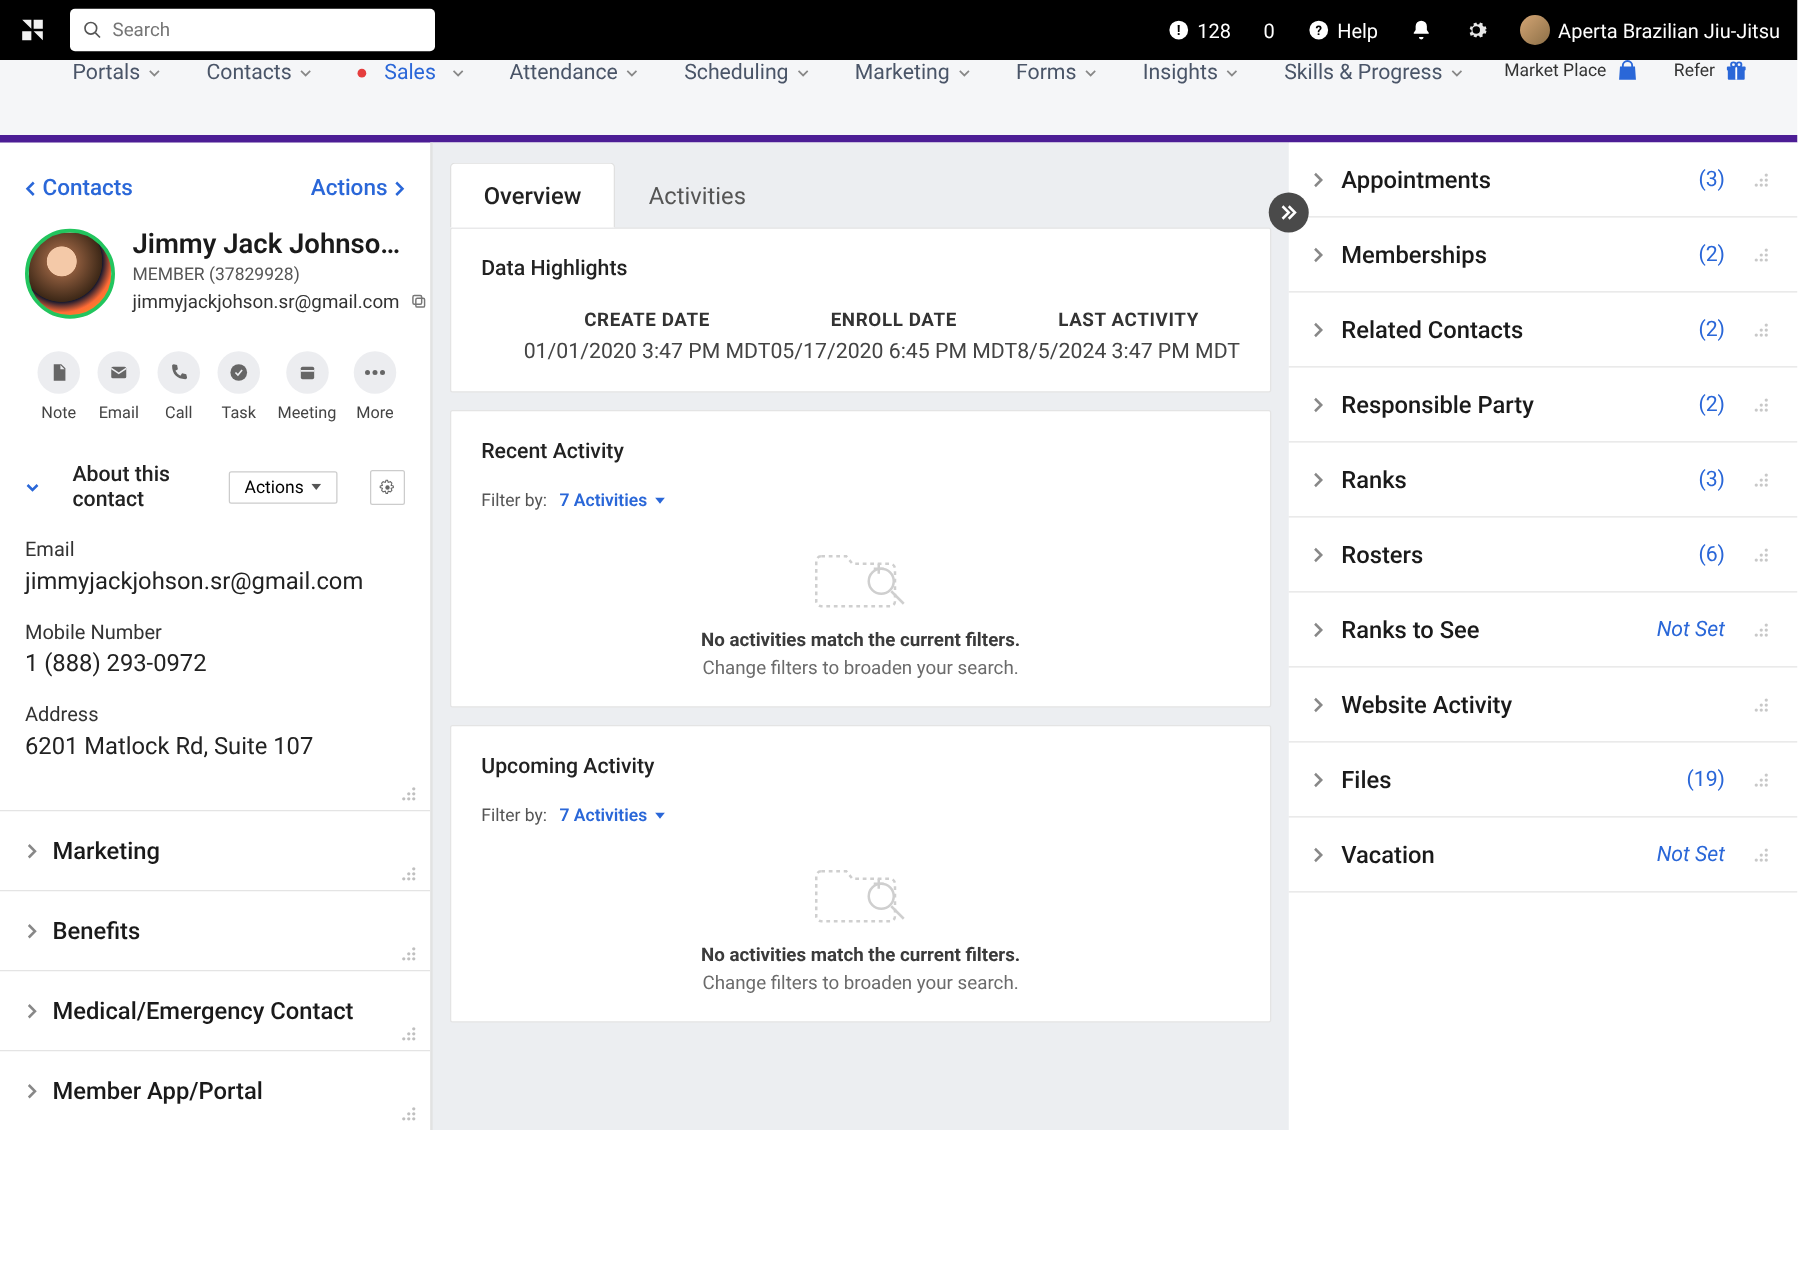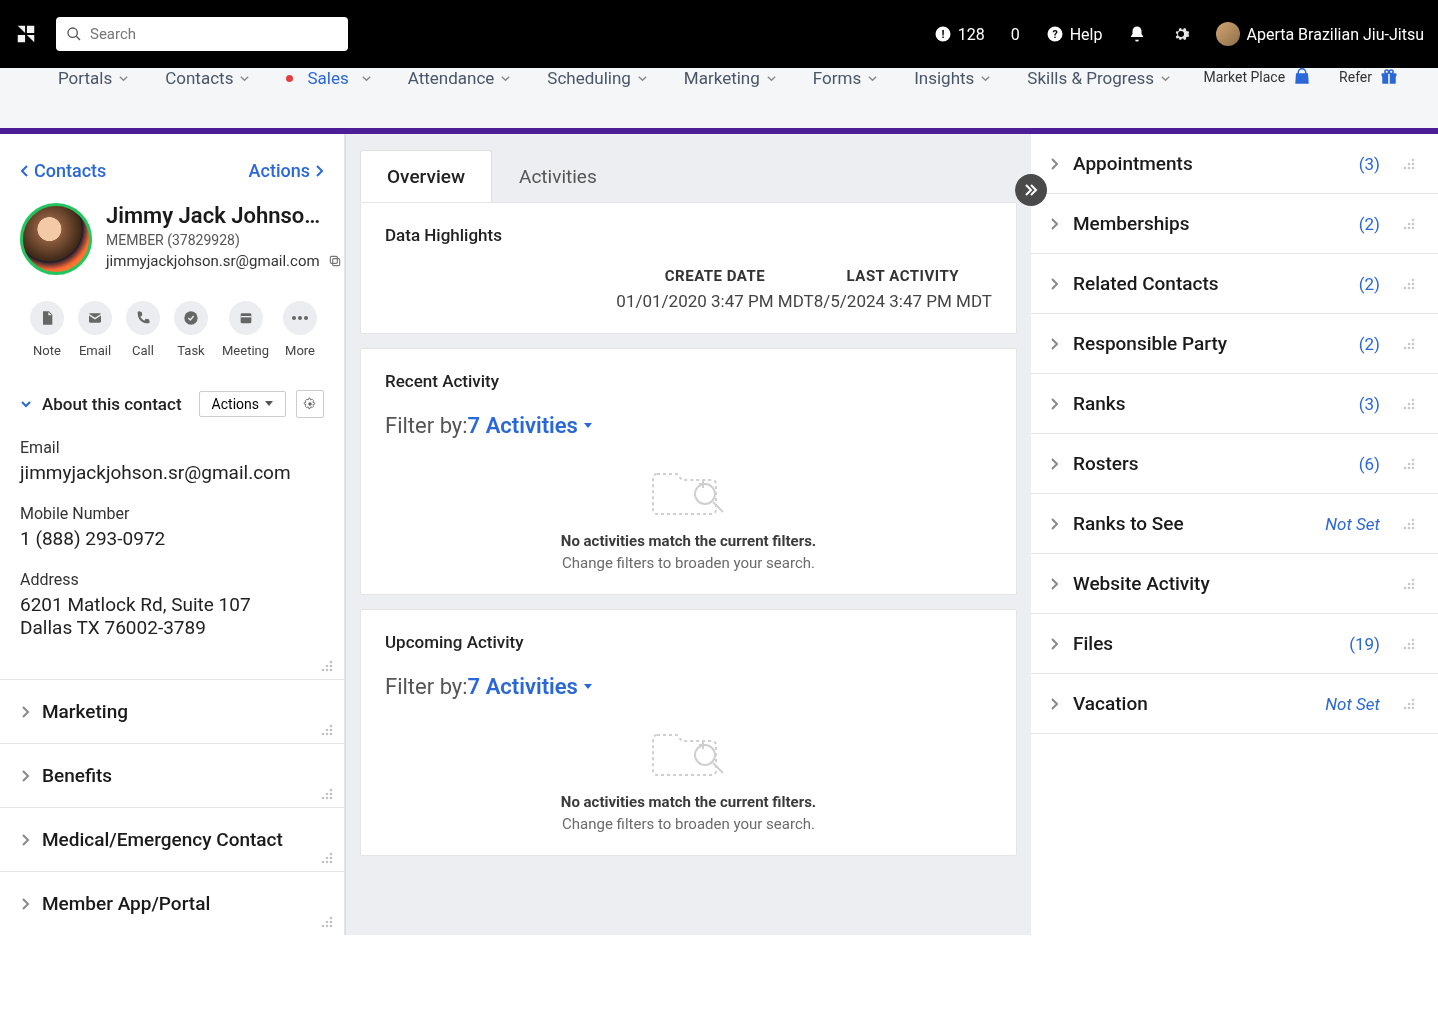--- a/index.html
+++ b/index.html
@@ -1,19 +1,19 @@
 <!DOCTYPE html>
 <html><head>
 <meta charset="utf-8">
 <style>
   * { box-sizing: border-box; margin: 0; padding: 0; font-family: -apple-system, BlinkMacSystemFont, "Segoe UI", Roboto, Arial, sans-serif; }
   body { background: #fff; color: #222; width: 1438px; }
   
   
-  .top-header { background: #000; height: 68px; display: flex; align-items: center; padding: 0 14px; gap: 18px; }
+  .top-header { background: #000; height: 48px; display: flex; align-items: center; padding: 0 14px; gap: 18px; }
   .logo { width: 24px; height: 24px; color:#fff; display:flex; align-items:center; justify-content:center; }
   .search-box { background:#fff; border-radius:4px; width: 292px; height:34px; display:flex; align-items:center; padding:0 10px; gap:8px; }
   .search-box input { border:none; outline:none; font-size:15px; width:100%; }
   .header-spacer { flex:1; }
   .header-right { display:flex; align-items:center; gap:26px; color:#fff; font-size:16px;}
   .hr-item { display:flex; align-items:center; gap:6px; }
   .icon { display:inline-flex; align-items:center; justify-content:center; }
   .avatar-img { width:24px; height:24px; border-radius:50%; background:linear-gradient(135deg,#d4a574,#8b6f47); }
 
   
@@ -37,21 +37,21 @@
   .contact-avatar { width: 72px; height:72px; border-radius:50%; background:radial-gradient(circle at 40% 35%, #f4c9a8 20%, #8b5a3c 21%, #3d2817 55%, #1a1a2e 56%, #ff6b35 70%, #f7931e 85%, #ffd23f 100%); border:3px solid #22c55e; flex-shrink:0; }
   .contact-info { flex:1; min-width:0; }
   .contact-name { font-size:22px; font-weight:600; color:#1a1a1a; white-space:nowrap; overflow:hidden; text-overflow:ellipsis; }
   .contact-meta { font-size:14px; color:#555; margin-top:4px; }
   .contact-email-row { display:flex; align-items:center; gap:8px; font-size:15px; color:#333; margin-top:4px;}
   
   .action-row { display:flex; gap:14px; padding: 14px 20px 22px 30px; }
   .action-btn { display:flex; flex-direction:column; align-items:center; gap:8px; font-size:13px; color:#444; cursor:pointer; }
   .action-circle { width:34px; height:34px; border-radius:50%; background:#ecedf0; display:flex; align-items:center; justify-content:center; color:#555; }
 
-  .about-row { display:flex; align-items:center; padding: 10px 20px; gap:10px; }
+  .about-row { display:flex; align-items:center; padding: 10px 20px; gap:26px; }
   .about-row .chev { color:#2a67d8; }
   .about-title { font-size:17px; font-weight:500; flex:1; }
   .about-actions-btn { border:1px solid #ccc; background:#fff; padding:4px 12px; font-size:14px; border-radius:2px; display:flex; align-items:center; gap:6px; }
   .gear-btn { border:1px solid #ccc; background:#fff; width:28px; height:28px; border-radius:2px; display:flex; align-items:center; justify-content:center; }
 
   .field-block { padding: 10px 20px; }
   .field-label { font-size:16px; color:#333; margin-bottom:4px; }
   .field-value { font-size:19px; color:#222; }
   
   .drag-handle { position:absolute; right:10px; bottom:6px; color:#c0c0c0; }
@@ -66,21 +66,21 @@
   .tab { padding:14px 26px; font-size:19px; color:#555; border:1px solid transparent; border-bottom:none; cursor:pointer; }
   .tab.active { background:#fff; border-color:#e0e0e0; border-radius:4px 4px 0 0; color:#222; font-weight:500;}
   .collapse-btn { position:absolute; right:-16px; top:40px; width:32px; height:32px; border-radius:50%; background:#4a4a4a; color:#fff; display:flex; align-items:center; justify-content:center; z-index:5;}
 
   .card { background:#fff; margin:14px; border:1px solid #e4e4e4; border-radius:2px; padding:22px 24px; }
   .card-title { font-size:17px; font-weight:500; color:#222; margin-bottom:22px;}
   .highlight-row { display:flex; justify-content:flex-end; text-align:center; }
   .hl-col .hl-label { font-size:15px; font-weight:700; letter-spacing:0.5px; color:#333; margin-bottom:6px;}
   .hl-col .hl-value { font-size:17px; color:#444;}
   
-  .filter-row { display:flex; align-items:center; font-size:22px; color:#555; margin-bottom:14px;text-align:right;}
+  .filter-row { display:flex; align-items:center; gap:10px; font-size:14px; color:#555; margin-bottom:14px;text-align:right;}
   .filter-link { color:#2a67d8; font-weight:600; display:flex; align-items:center; gap:6px;}
   .empty-state { text-align:center; padding:10px 0 0 0;}
   .empty-icon { margin:0 auto 14px auto; width:80px;}
   .empty-title { font-weight:700; font-size:15px; color:#3b3b3b; margin-bottom:4px;}
   .empty-sub { font-size:15px; color:#6b6b6b;}
   
   
   .right-panel { width:407px; background:#fff; }
   .right-section { position:relative; border-bottom:1px solid #e4e4e4; padding:18px 22px 18px 18px; display:flex; align-items:center; gap:14px;}
   .right-section .chev-r { color:#888;}
@@ -343,21 +343,20 @@
         <div class="field-label">Email</div>
         <div class="field-value">jimmyjackjohson.sr@gmail.com</div>
       </div>
       <div class="field-block">
         <div class="field-label">Mobile Number</div>
         <div class="field-value">1 (888) 293-0972</div>
       </div>
       <div class="field-block">
         <div class="field-label">Address</div>
         <div class="field-value">6201 Matlock Rd, Suite 107</div>
-        <div class="field-value">Dallas TX 76002-3789</div>
       </div>
       <span class="drag-handle">
           <svg width="14" height="14" viewBox="0 0 14 14" fill="#c0c0c0">
             <circle cx="11" cy="3" r="1.3"></circle>
             <circle cx="7" cy="7" r="1.3"></circle>
             <circle cx="11" cy="7" r="1.3"></circle>
             <circle cx="3" cy="11" r="1.3"></circle>
             <circle cx="7" cy="11" r="1.3"></circle>
             <circle cx="11" cy="11" r="1.3"></circle>
           </svg>
@@ -452,20 +451,24 @@
     </div>
 
     <div class="card" style="margin-top:0;">
       <div class="card-title">Data Highlights</div>
       <div class="highlight-row" id="hl-row">
           <div class="hl-col">
             <div class="hl-label">CREATE DATE</div>
             <div class="hl-value">01/01/2020 3:47 PM MDT</div>
           </div>
           <div class="hl-col">
+            <div class="hl-label">ENROLL DATE</div>
+            <div class="hl-value">05/17/2020 6:45 PM MDT</div>
+          </div>
+          <div class="hl-col">
             <div class="hl-label">LAST ACTIVITY</div>
             <div class="hl-value">8/5/2024 3:47 PM MDT</div>
           </div>
         </div>
     </div>
 
     <div class="card">
       <div class="card-title">Recent Activity</div>
       <div class="filter-row">
         <span>Filter by:</span>

